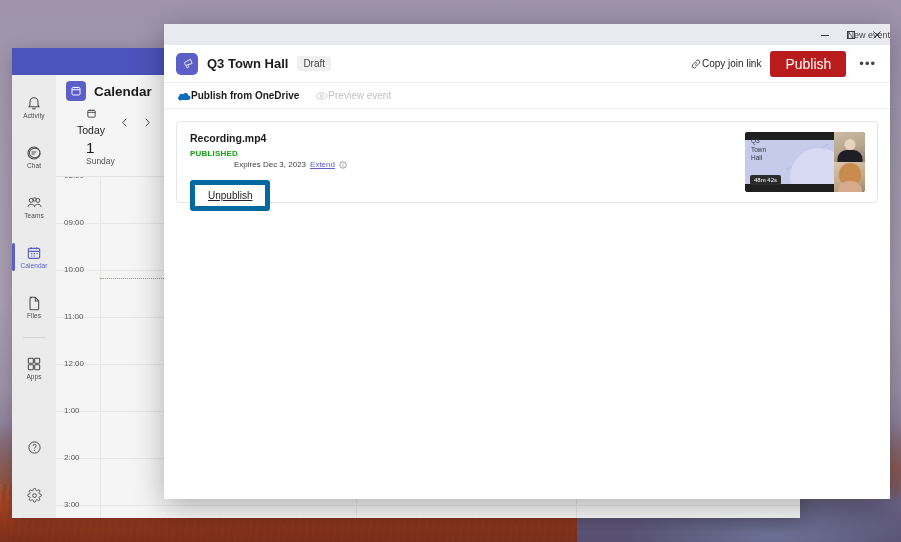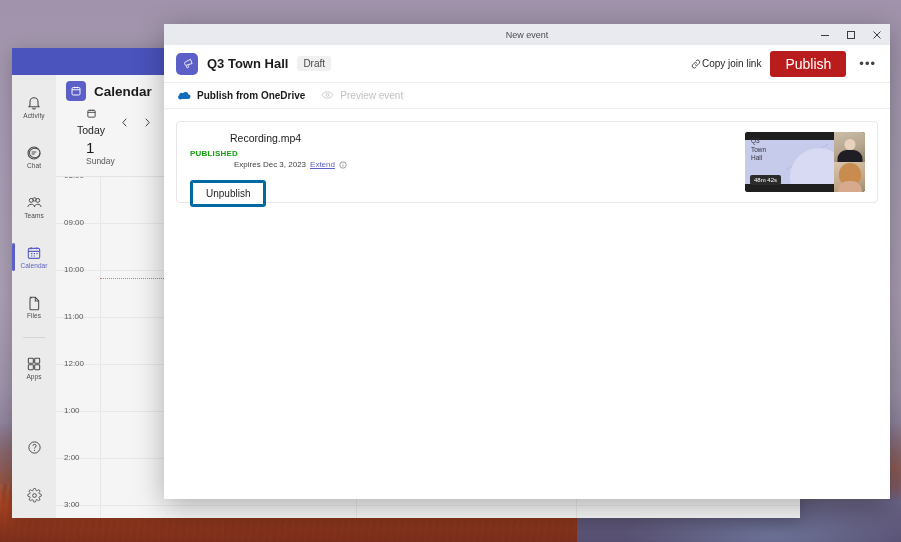--- a/index.html
+++ b/index.html
@@ -138,21 +138,21 @@
   #event-dialog {
     position: absolute; left: 164px; top: 24px;
     width: 726px; height: 475px;
     background: #ffffff;
     box-shadow: 0 6px 28px rgba(0,0,0,.30);
     display: flex; flex-direction: column;
     overflow: hidden;
   }
   #dialog-titlebar {
     height: 21px; background: #e9eaf0; position: relative;
-    display: flex; align-items: center; justify-content: center;
+    display: flex; align-items: center; justify-content: flex-end;
     flex: none;
   }
   #dialog-title-text { font-size: 9px; color: #4a4a52; }
   #window-controls {
     position: absolute; right: 0; top: 0; height: 21px; display: flex;
   }
   .win-ctrl {
     width: 26px; height: 21px; display: flex; align-items: center; justify-content: center;
     font-size: 9px; color: #3b3b3b;
   }
@@ -194,45 +194,45 @@
     padding: 5px 0 5px 12px; margin: 0 2px;
   }
   .nav-item.selected { background: #ebebeb; border-radius: 3px; }
 
   #dialog-main { flex: 1; display: flex; flex-direction: column; min-width: 0; background: #fff; }
   #content-toolbar {
     height: 26px; display: flex; align-items: center; gap: 16px;
     padding-left: 14px; border-bottom: 1px solid #ededed; flex: none;
   }
   .toolbar-action {
-    display: flex; align-items: flex-start; gap: 6px;
+    display: flex; align-items: flex-end; gap: 0;
     font-size: 10px; color: #1b1b1b; font-weight: bold;
   }
   .toolbar-action.disabled { color: #c2c2c2; font-weight: normal; }
 
   #content-area { flex: 1; padding: 12px; background: #fff; }
   #recording-card {
     border: 1px solid #e6e6e6; border-radius: 4px;
     background: #fff; height: 82px;
     display: flex; align-items: flex-start;
     padding: 10px 12px 10px 13px;
   }
   #card-info { flex: 1; min-width: 0; }
-  #rec-filename { font-size: 10.5px; font-weight: normal; color: #1b1b1b; margin-left: 40px; }
+  #rec-filename { font-size: 10.5px; font-weight: bold; color: #1b1b1b; }
   #rec-status { font-size: 8px; font-weight: bold; color: #13a10e; margin-top: 5px; letter-spacing: .2px; }
   #rec-expiry-row {
     display: flex; align-items: center; gap: 4px;
     font-size: 8px; color: #424242; margin-top: 2px; margin-left: 44px;
   }
   #rec-extend { color: #5b5fc7; text-decoration: underline; }
   #info-icon { font-size: 8px; color: #616161; }
   #unpublish-btn {
     margin-top: 11px; font-size: 10px; color: #242424;
-    background: #fff; border: 3px solid #0369a1; border-radius: 3px;
-    padding: 5px 13px; font-family: "Liberation Sans", sans-serif;
+    background: #fff; border: 5px solid #0369a1; border-radius: 3px;
+    padding: 5px 13px; font-family: "Liberation Sans", sans-serif; text-decoration: underline;
   }
 
   
   #rec-thumb {
     width: 120px; height: 60px; flex: none;
     border-radius: 3px; overflow: hidden; display: flex;
     background: #1f1f1f; position: relative;
   }
   #thumb-stage { flex: 1; position: relative; background: #1f1f1f; }
   #thumb-slide {

